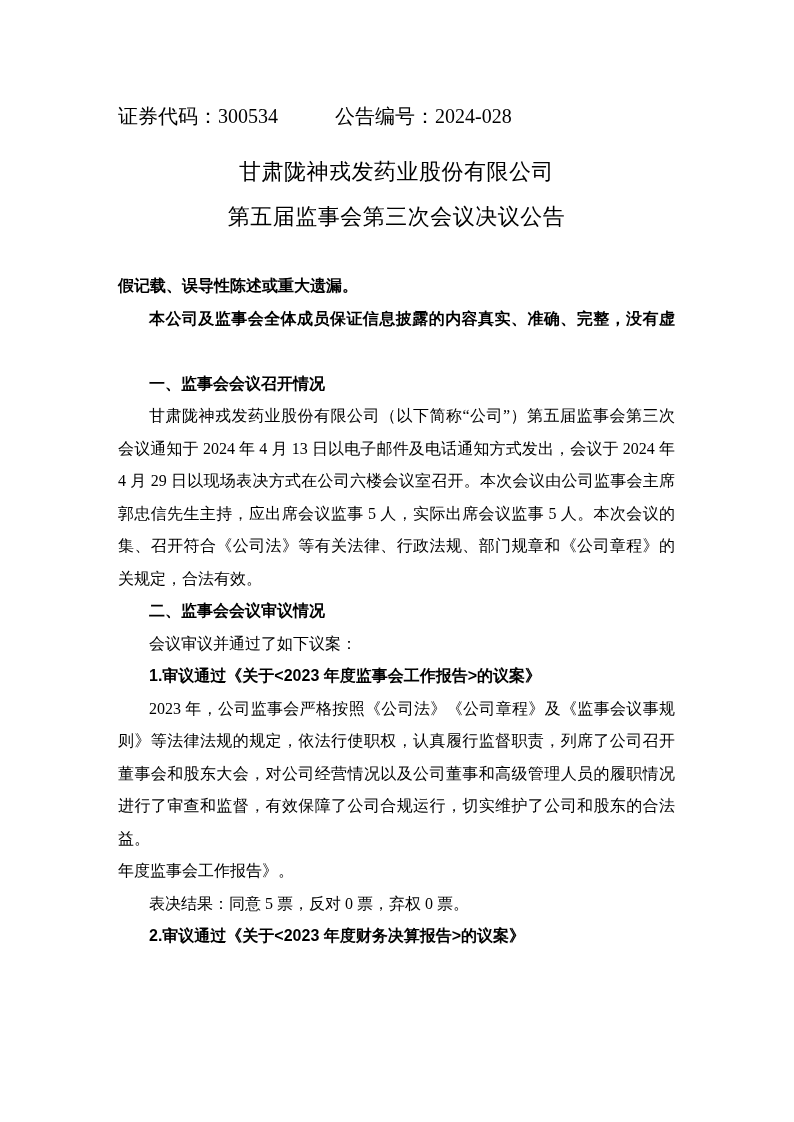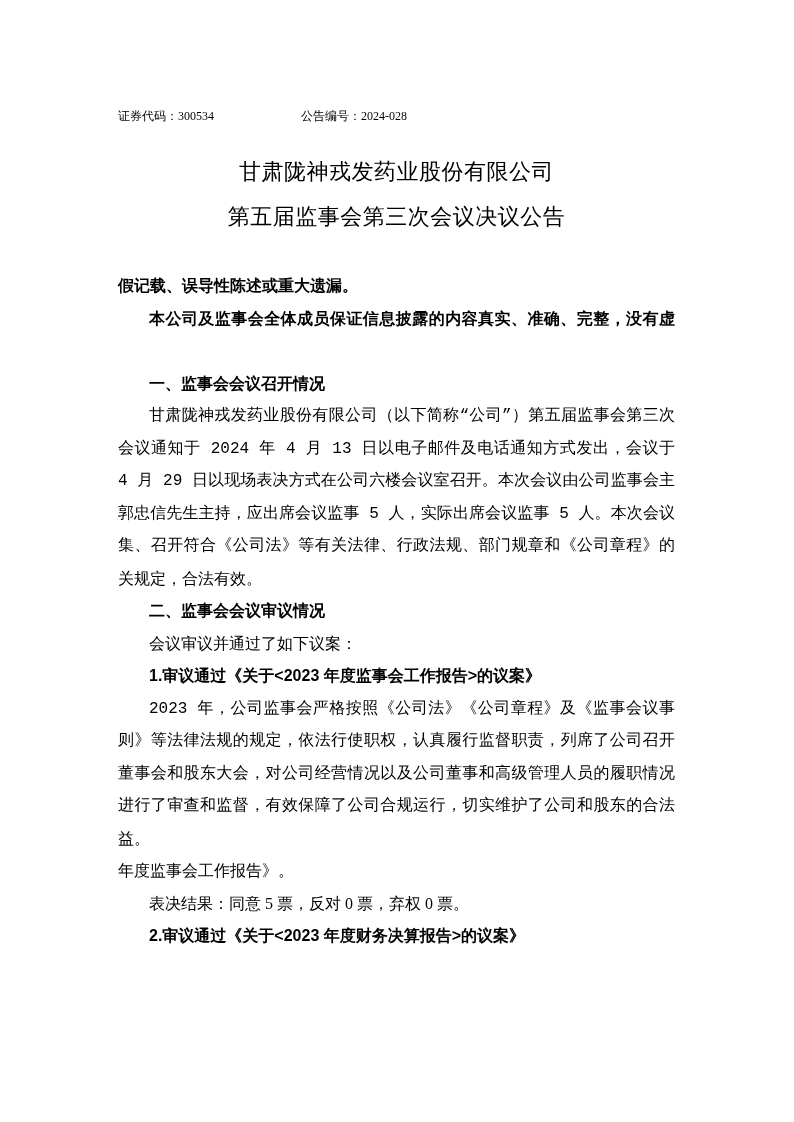--- a/index.html
+++ b/index.html
@@ -18,25 +18,25 @@
   }
   .content {
     position: absolute;
     left: 118px;
     top: 0;
     width: 557px;
   }
   
   .meta-row {
     display: flex;
-    gap: 87px;
+    gap: 57px;
     margin-top: 100px;
     height: 33px;
     line-height: 33px;
-    font-size: 12px;
+    font-size: 20px;
     white-space: nowrap;
   }
   
   .title-line {
     font-size: 22px;
     font-weight: normal;
     text-align: center;
     height: 45px;
     line-height: 45px;
     font-family: "Liberation Sans", sans-serif;
@@ -49,21 +49,20 @@
     height: 32.5px;
     line-height: 32.5px;
     white-space: nowrap;
   }
   #body-lines > .line:first-child { margin-top: 31px; }
   .line.fill {
     white-space: normal;
     text-align: justify;
     text-align-last: justify;
     overflow: hidden;
-    font-family: Liberation Mono, monospace;
   }
   .line.bold {
     font-weight: bold;
     font-family: "Liberation Sans", sans-serif;
   }
   .line.indent { text-indent: 31px; }
 </style>
 </head>
 <body>
 

